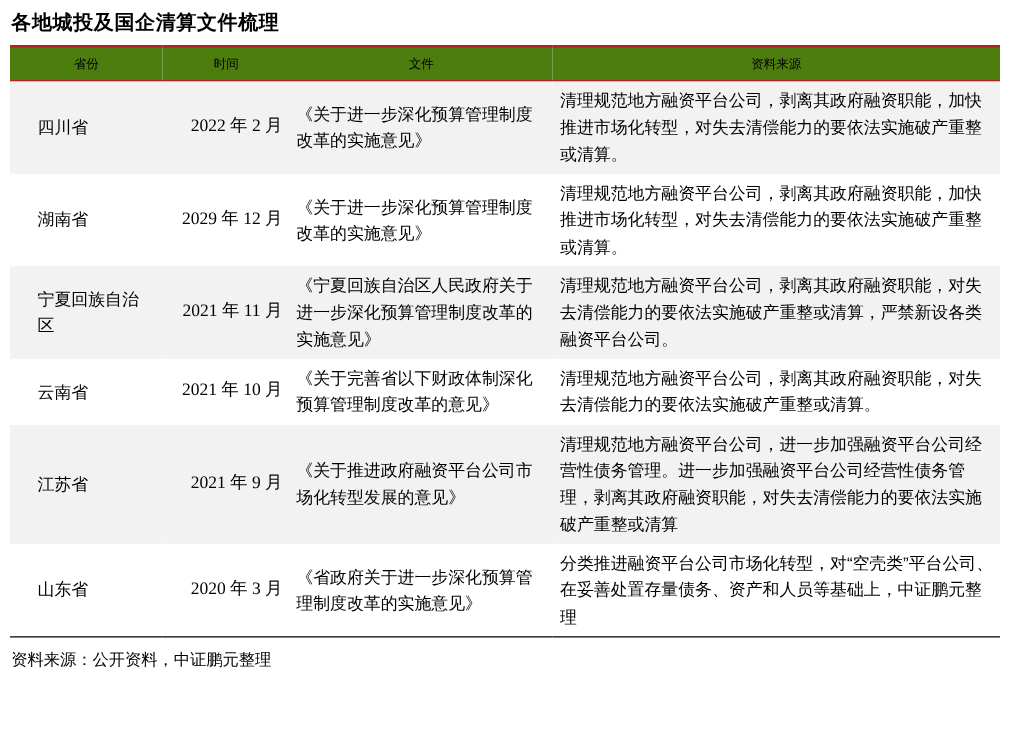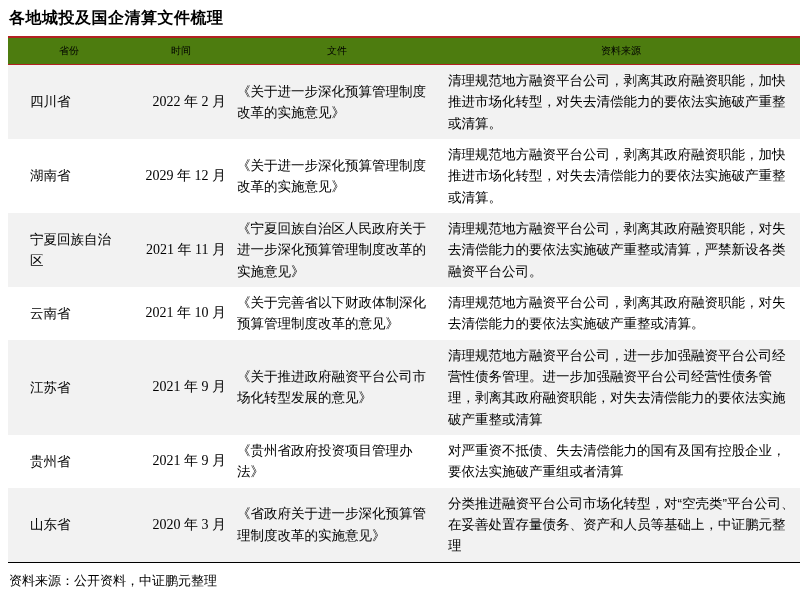--- a/index.html
+++ b/index.html
@@ -109,26 +109,20 @@
     <td class="cell-content">清理规范地方融资平台公司，剥离其政府融资职能，对失去清偿能力的要依法实施破产重整或清算。</td>
   </tr>
 
   <tr>
     <td class="cell-province">江苏省</td>
     <td class="cell-time">2021 年 9 月</td>
     <td class="cell-doc">《关于推进政府融资平台公司市场化转型发展的意见》</td>
     <td class="cell-content">清理规范地方融资平台公司，进一步加强融资平台公司经营性债务管理。进一步加强融资平台公司经营性债务管理，剥离其政府融资职能，对失去清偿能力的要依法实施破产重整或清算</td>
   </tr>
 
-  <tr>
-    <td class="cell-province">贵州省</td>
-    <td class="cell-time">2021 年 9 月</td>
-    <td class="cell-doc">《贵州省政府投资项目管理办法》</td>
-    <td class="cell-content">对严重资不抵债、失去清偿能力的国有及国有控股企业，要依法实施破产重组或者清算</td>
-  </tr>
 
   <tr>
     <td class="cell-province">山东省</td>
     <td class="cell-time">2020 年 3 月</td>
     <td class="cell-doc">《省政府关于进一步深化预算管理制度改革的实施意见》</td>
     <td class="cell-content">分类推进融资平台公司市场化转型，对“空壳类”平台公司、在妥善处置存量债务、资产和人员等基础上，中证鹏元整理</td>
   </tr>
 </tbody>
   </table>
 

